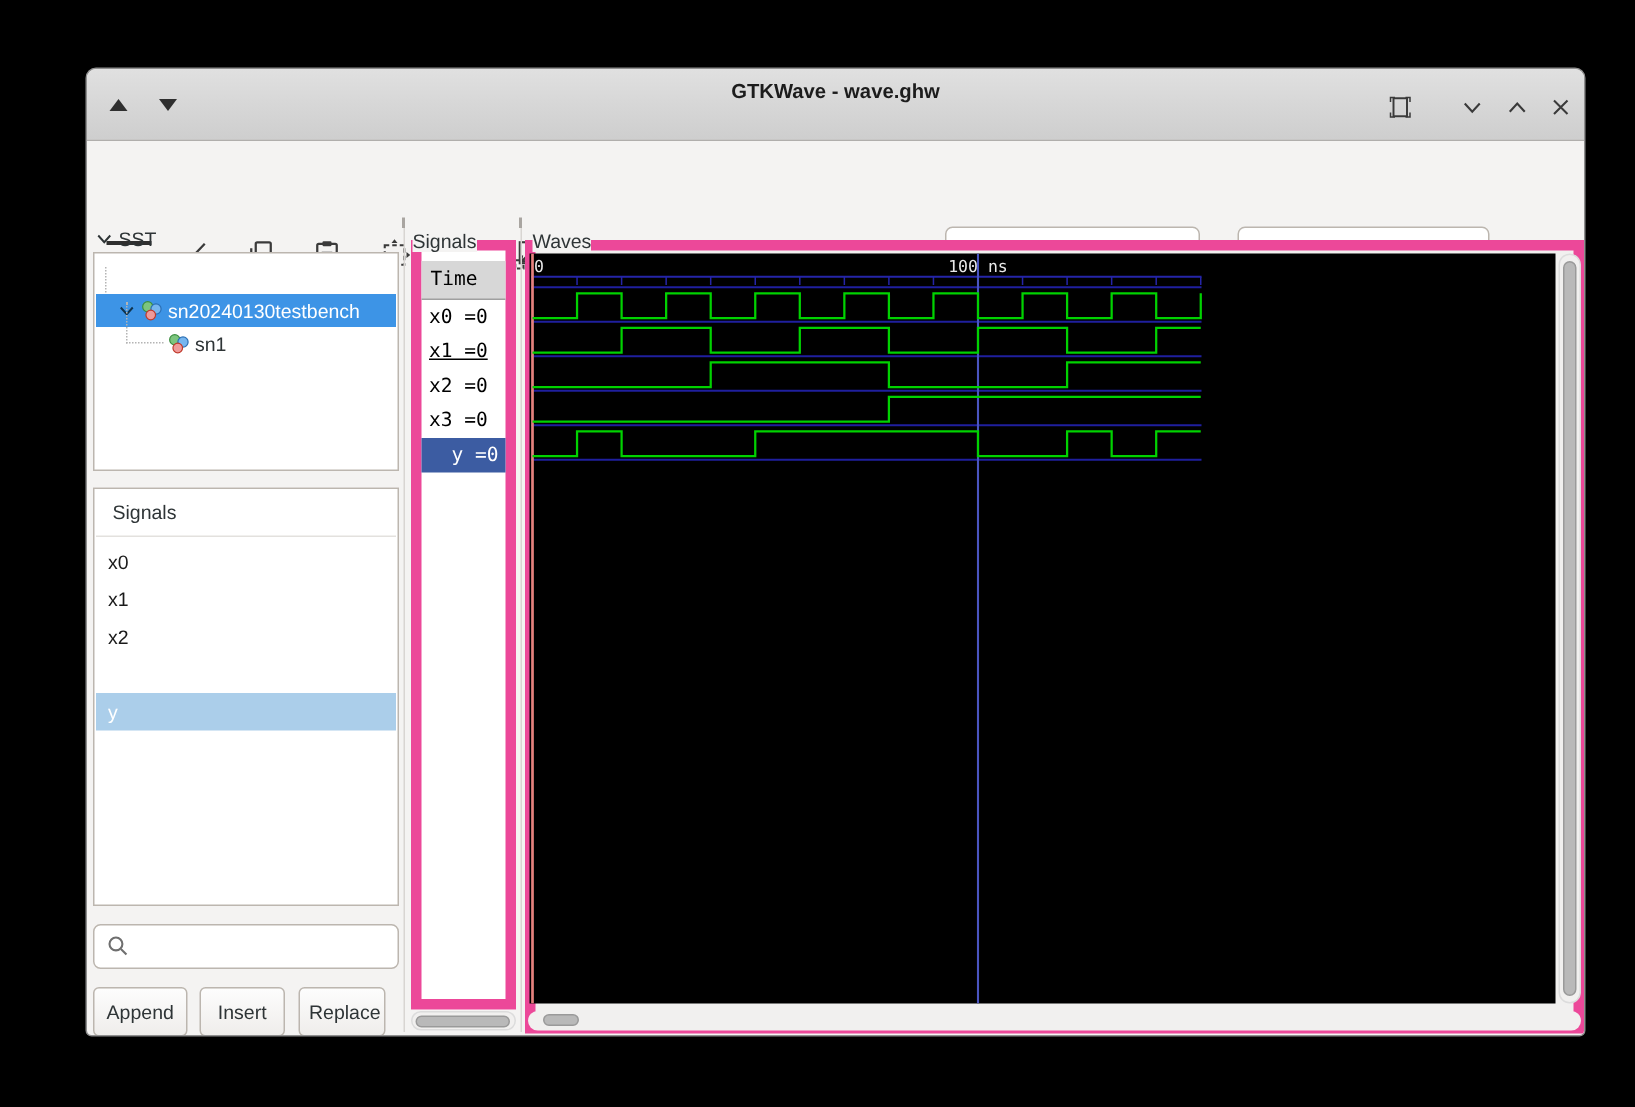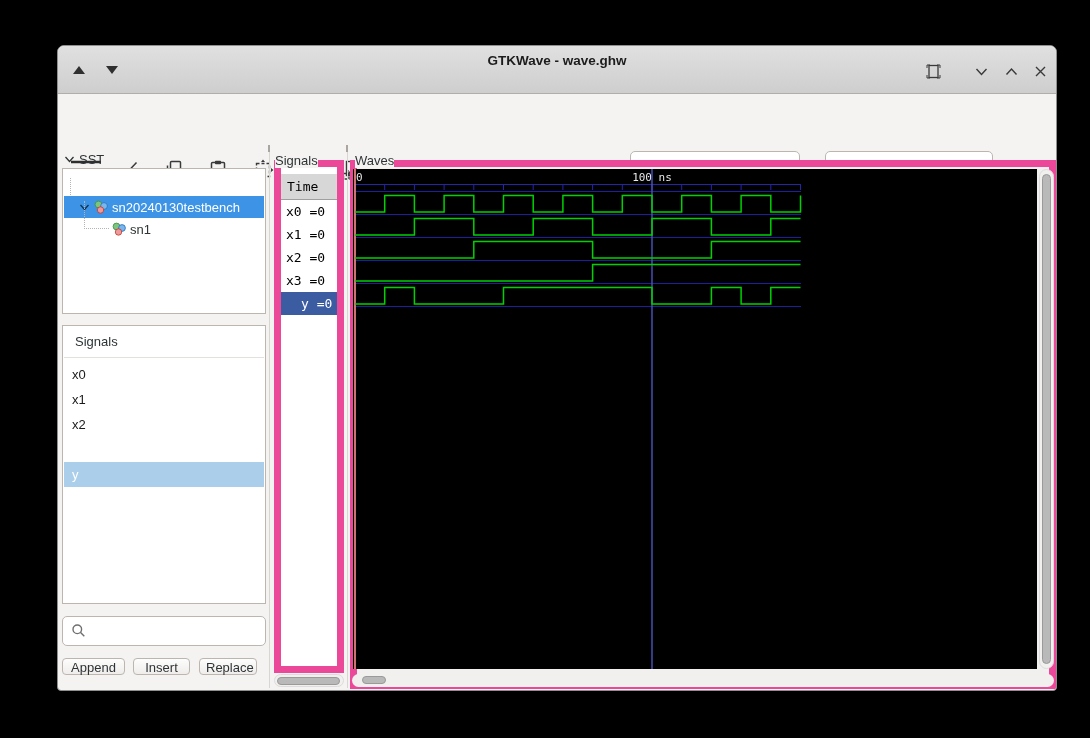--- a/index.html
+++ b/index.html
@@ -32,21 +32,21 @@
   .tree-row{position:absolute;left:1px;right:1px;height:22px;display:flex;align-items:center;gap:3px;font-size:13px;color:#2e3436;}
   .tree-row.sel{background:#3d94e6;color:#fff;}
   .dotted-l{position:absolute;border-left:1px dotted #b4b4b4;border-bottom:1px dotted #b4b4b4;}
   
   .list-head{position:absolute;left:12px;top:8px;font-size:13px;color:#2e3436;}
   .list-sep{position:absolute;left:1px;right:1px;top:31px;height:1px;background:#e3e1de;}
   .list-row{position:absolute;left:1px;right:1px;height:25px;line-height:25px;padding-left:8px;font-size:13px;color:#1a1a1a;box-sizing:border-box;}
   .list-row.sel{background:#abceea;color:#fff;}
   .search{position:absolute;left:4px;top:570px;width:204px;height:30px;background:#fff;border:1px solid #bcb6af;
     border-radius:5px;box-sizing:border-box;font-size:13px;padding:0 6px 0 30px;font-family:"Liberation Sans",sans-serif;}
-  .gbtn{position:absolute;top:612px;height:17px;border:1px solid #bcb6af;border-radius:4px;
+  .gbtn{position:absolute;top:612px;height:33px;border:1px solid #bcb6af;border-radius:4px;
     background:linear-gradient(#fdfdfd,#efedeb);font-size:13px;color:#2e3436;font-family:"Liberation Sans",sans-serif;}
   
   .frame{position:absolute;border:7px solid #ec4899;box-sizing:border-box;}
   .frame-label{position:absolute;font-size:13px;color:#2e3436;background:#f4f3f2;padding:0 3px;z-index:3;}
   .time-head{position:absolute;left:0;right:0;top:7px;height:26px;background:#d7d7d7;border-bottom:1px solid #9f9f9f;
     font-family:"DejaVu Sans Mono",monospace;font-size:13px;color:#000;line-height:25px;padding-left:6px;box-sizing:border-box;}
   .val-row{position:absolute;left:0;right:0;height:23px;line-height:23px;font-family:"DejaVu Sans Mono",monospace;
     font-size:13px;color:#000;padding-left:5px;box-sizing:border-box;}
   .val-row.sel{background:#3c5ca2;color:#fff;padding-left:20px;}
   
@@ -232,21 +232,21 @@
   </div>
   <input class="search" placeholder="" style="">
   <button class="gbtn" style="left:4px;width:63px;">Append</button>
   <button class="gbtn" style="left:75px;width:57px;">Insert</button>
   <button class="gbtn" style="left:141px;width:58px;">Replace</button>
 
   <span class="frame-label" style="left:217px;top:107px;padding:0;">Signals</span>
   <div class="frame" style="left:216px;top:114px;width:70px;height:513px;background:#fff;">
     <div class="time-head">Time</div>
     <div class="val-row" style="top:33px;">x0 =0</div>
-    <div class="val-row" style="top:56px;">x1 =0</div>
+    <div class="val-row" style="top:56px;text-decoration:underline;">x1 =0</div>
     <div class="val-row" style="top:79px;">x2 =0</div>
     <div class="val-row" style="top:102px;">x3 =0</div>
     <div class="val-row sel" style="top:125px;">y =0</div>
   </div>
   <div class="sb-track" style="left:216px;top:628px;width:70px;height:13px;">
     <div class="sb-thumb" style="left:2px;top:2px;width:63px;height:8px;"></div>
   </div>
 
   <span class="frame-label" style="left:297px;top:107px;padding:0;">Waves</span>
   <div class="frame" style="left:292px;top:114px;width:706px;height:529px;background:#f1f0ef;"></div>

